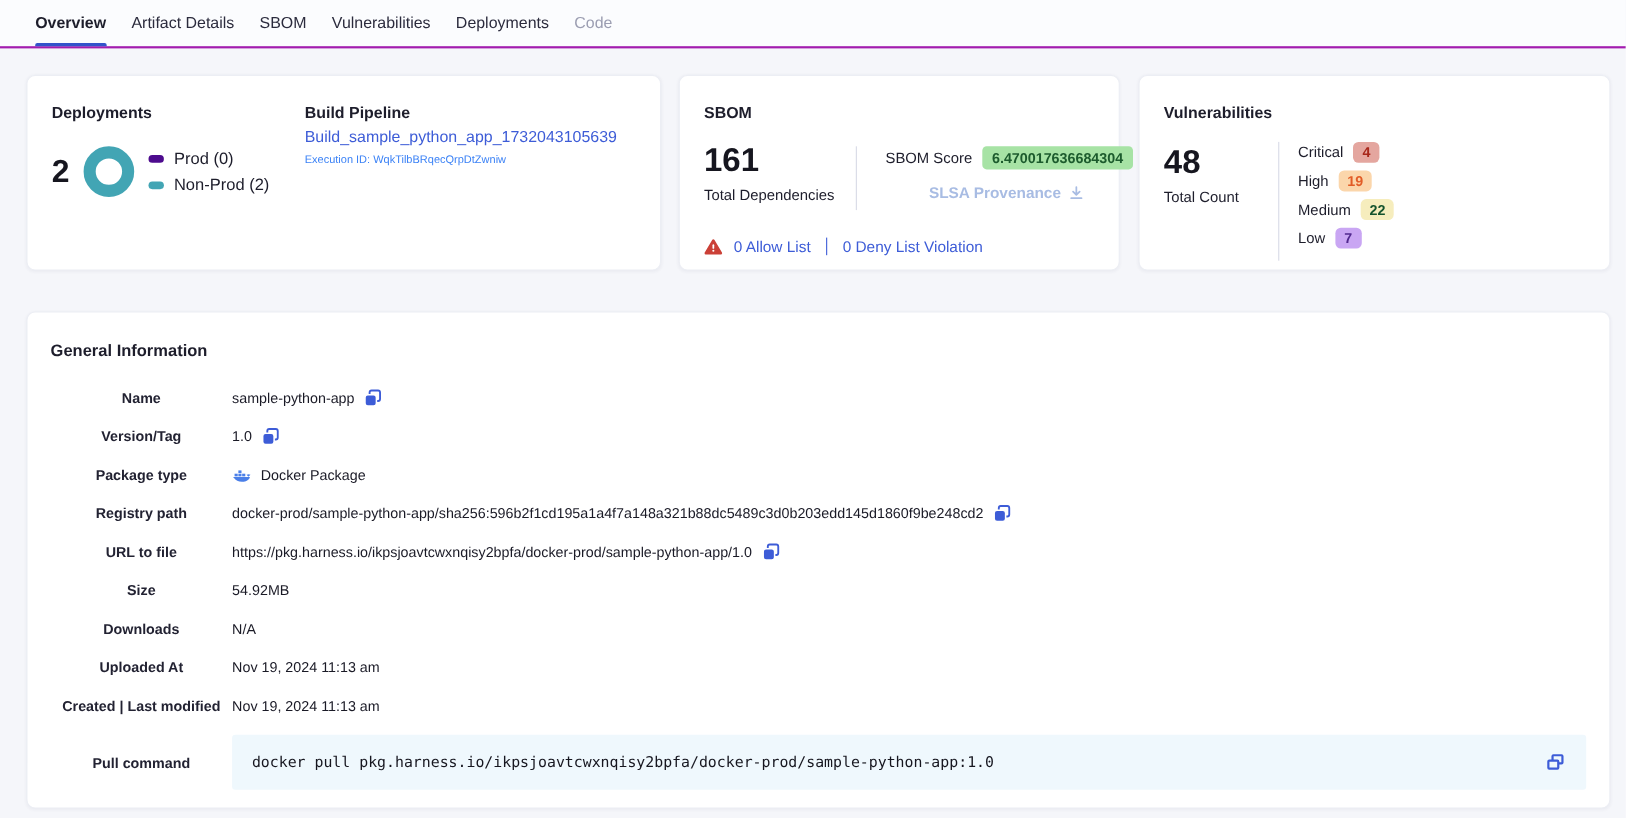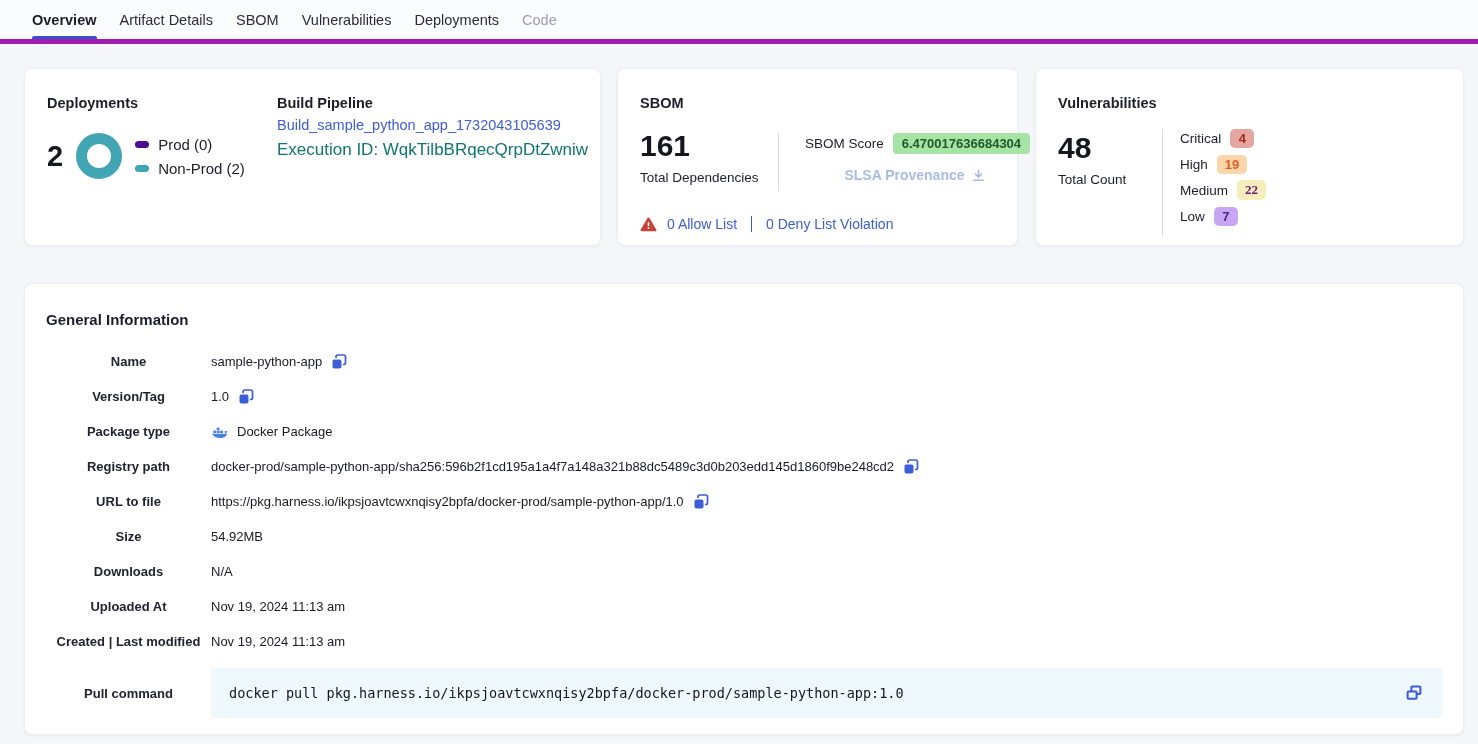--- a/index.html
+++ b/index.html
@@ -8,21 +8,21 @@
     font-family:"Liberation Sans","DejaVu Sans",sans-serif;
     background:#f5f6fa;
     color:#1d1d2b;
     position:relative;
   }
 
   
   .tabbar {
     position:absolute; top:0; left:0; right:0; height:44px;
     background:#fbfcfe;
-    border-bottom:5px solid #a21caf;
+    border-bottom:2px solid #a21caf;
     display:flex; align-items:stretch;
     padding-left:32px; gap:23px;
   }
   .tab {
     display:flex; align-items:center;
     font-size:14.5px; color:#2b2b3d;
     cursor:pointer; position:relative; white-space:nowrap;
   }
   .tab.active { color:#1d1d2b; font-weight:700; }
   .tab.active::after {
@@ -50,21 +50,21 @@
   .legend { display:flex; flex-direction:column; gap:7px; }
   .legend-item { display:flex; align-items:center; gap:9px; font-size:15px; color:#1d1d2b; }
   .pill { width:14px; height:7px; border-radius:4px; }
   .pill.prod { background:#4d0b8e; }
   .pill.nonprod { background:#42a5b4; }
   .bp-col { position:absolute; left:252px; top:26px; }
   .bp-link {
     display:inline-block; margin-top:6px; font-size:14.5px;
     color:#3d5cd7; text-decoration:none; cursor:pointer;
   }
-  .bp-exec { margin-top:6px; font-size:17px; color:#0f766e; }
+  .bp-exec { margin-top:6px; font-size:10px; color:#3b82f6; }
 
   
   #card-sbom { left:617px; top:68px; width:401px; height:178px; padding:26px 22px; }
   .sbom-stats { position:relative; margin-top:20px; height:62px; }
   .sbom-total { position:absolute; left:0; top:0; }
   .sbom-total .num { font-size:30px; font-weight:700; line-height:1; color:#16161f; }
   .sbom-total .lbl { margin-top:9px; font-size:13.5px; color:#1d1d2b; }
   .vdiv { position:absolute; width:1px; background:#d8dae6; }
   .sbom-vdiv { left:138px; top:2px; height:58px; }
   .sbom-right { position:absolute; left:165px; top:2px; width:220px; text-align:center; }
@@ -91,21 +91,21 @@
   .vuln-vdiv { left:104px; top:0; height:108px; }
   .sev-list { position:absolute; left:122px; top:-4px; display:flex; flex-direction:column; }
   .sev-row { display:flex; align-items:center; gap:9px; height:26px; }
   .sev-lbl { font-size:13.5px; color:#1d1d2b; }
   .sev-badge {
     min-width:24px; text-align:center; font-size:13px; font-weight:600;
     padding:2px 8px; border-radius:5px;
   }
   .sev-critical { background:#e4a69f; color:#a8271b; }
   .sev-high     { background:#fbd6ab; color:#e25c26; }
-  .sev-medium   { background:#f6edbd; color:#701a75;font-family:Liberation Serif, serif; }
+  .sev-medium   { background:#f6edbd; color:#14532d; }
   .sev-low      { background:#c9a6f3; color:#51288e; }
 
   
   #card-info { left:24px; top:283px; width:1440px; height:452px; padding:27px 21px; }
   .gi-title { font-size:15px; font-weight:700; color:#1d1d2b; }
   .gi-body { margin-top:16px; }
   .gi-row { display:flex; align-items:center; height:35px; }
   .gi-label { width:165px; flex:0 0 165px; font-size:13px; font-weight:700; color:#22223­2; color:#222232;text-align:center; }
   .gi-value { display:flex; align-items:center; gap:8px; font-size:13px; color:#1a1a26; }
   .copy-btn { display:inline-flex; cursor:pointer; }

